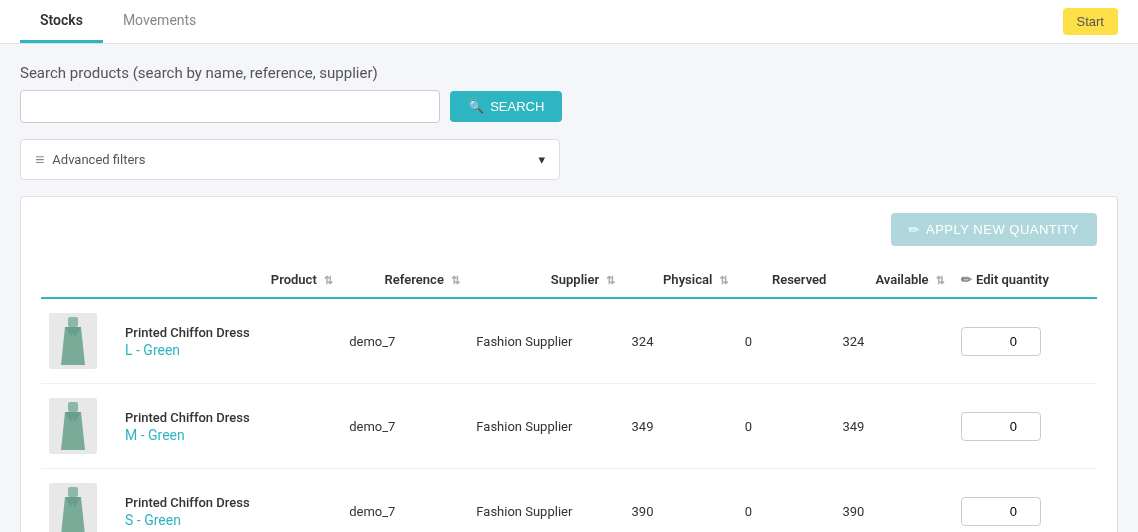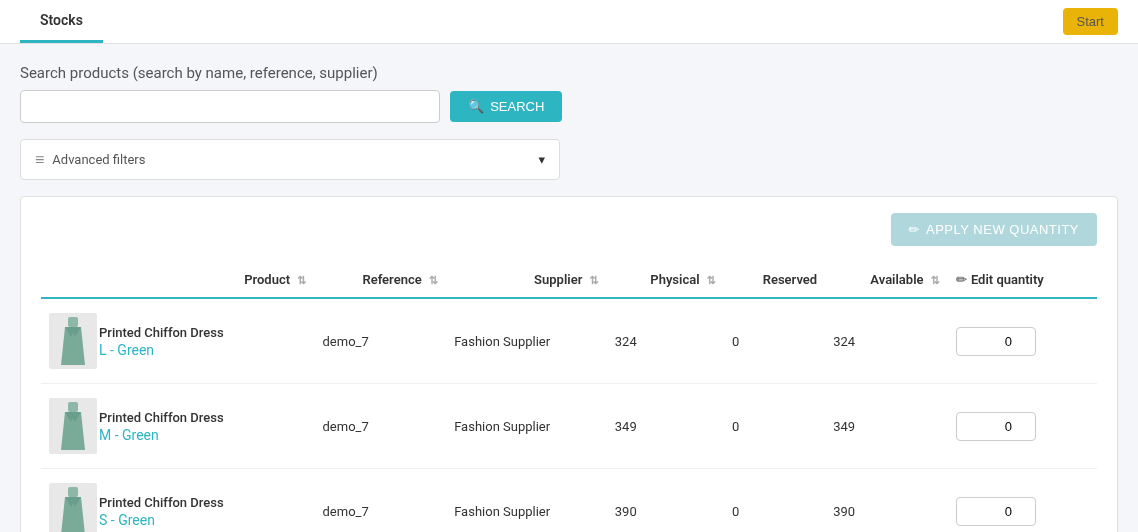--- a/index.html
+++ b/index.html
@@ -31,21 +31,21 @@
       border-bottom: 3px solid transparent;
     }
 
     .tab.active {
       color: #333;
       border-bottom: 3px solid #2eb5c2;
       font-weight: 600;
     }
 
     .start-btn {
-      background: #eab308;
+      background: #fde047;
       border: none;
       border-radius: 4px;
       padding: 6px 14px;
       font-size: 13px;
       color: #555;
       cursor: pointer;
     }
 
     .content {
       padding: 20px;
@@ -177,21 +177,21 @@
     tbody td {
       padding: 14px 8px;
       font-size: 13px;
       color: #333;
       vertical-align: middle;
     }
 
     .product-cell {
       display: flex;
       align-items: center;
-      gap: 2px;
+      gap: 28px;
     }
 
     .product-img {
       width: 48px;
       height: 56px;
       background: #e8e8e8;
       border-radius: 2px;
       display: flex;
       align-items: center;
       justify-content: center;
@@ -234,20 +234,21 @@
       font-size: 13px;
       color: #888;
     }
   </style>
 </head>
 <body>
 
 <div class="tabs-bar">
   <div class="tabs">
     <div class="tab active">Stocks</div>
+    <div class="tab">Movements</div>
   </div>
   <button class="start-btn">Start</button>
 </div>
 
 <div class="content">
 
   <div class="search-section">
     <span class="search-label">Search products (search by name, reference, supplier)</span>
     <div class="search-row">
       <input class="search-input" type="text" style="">

